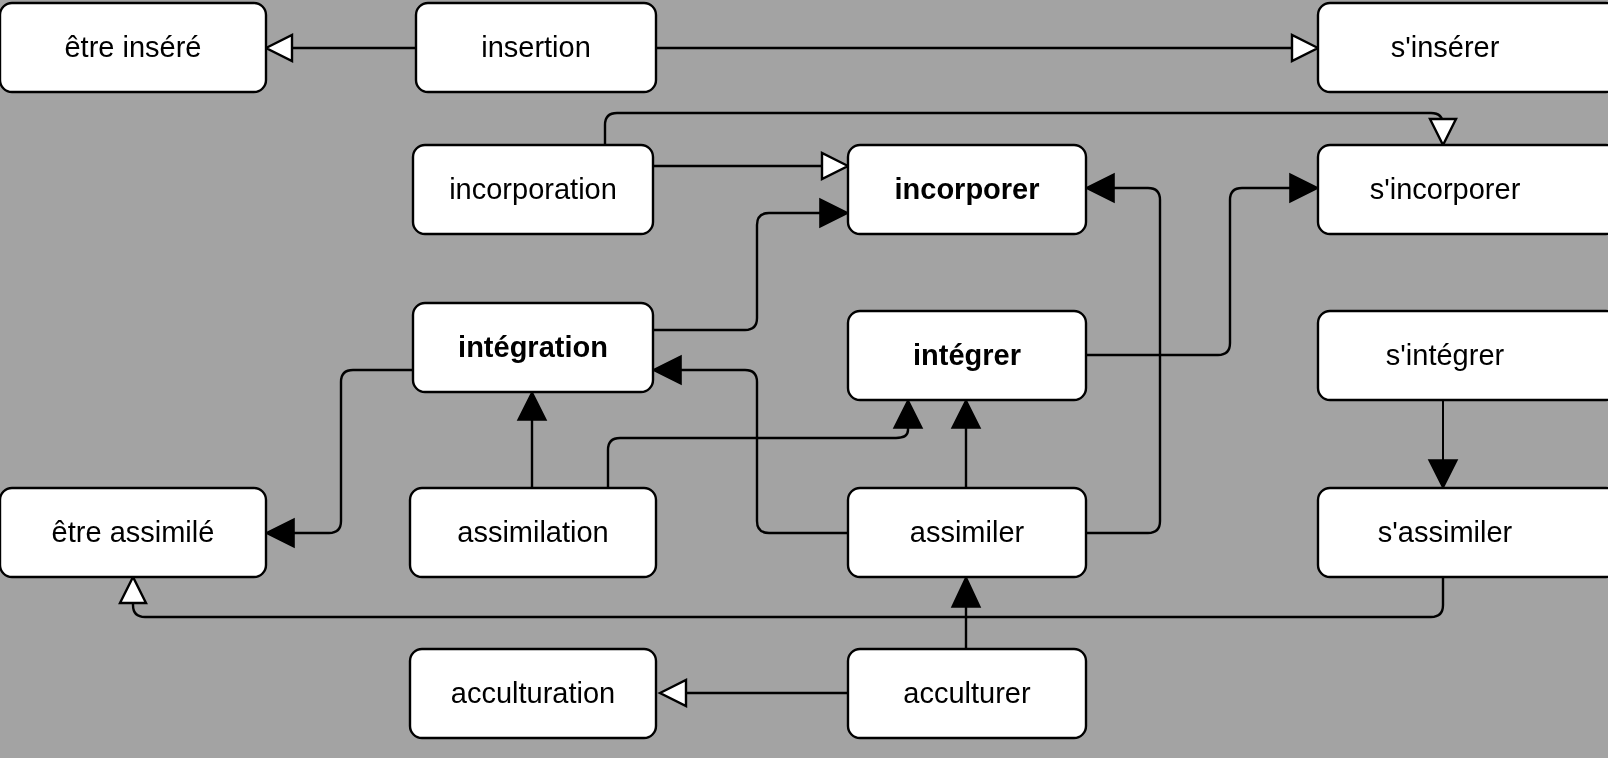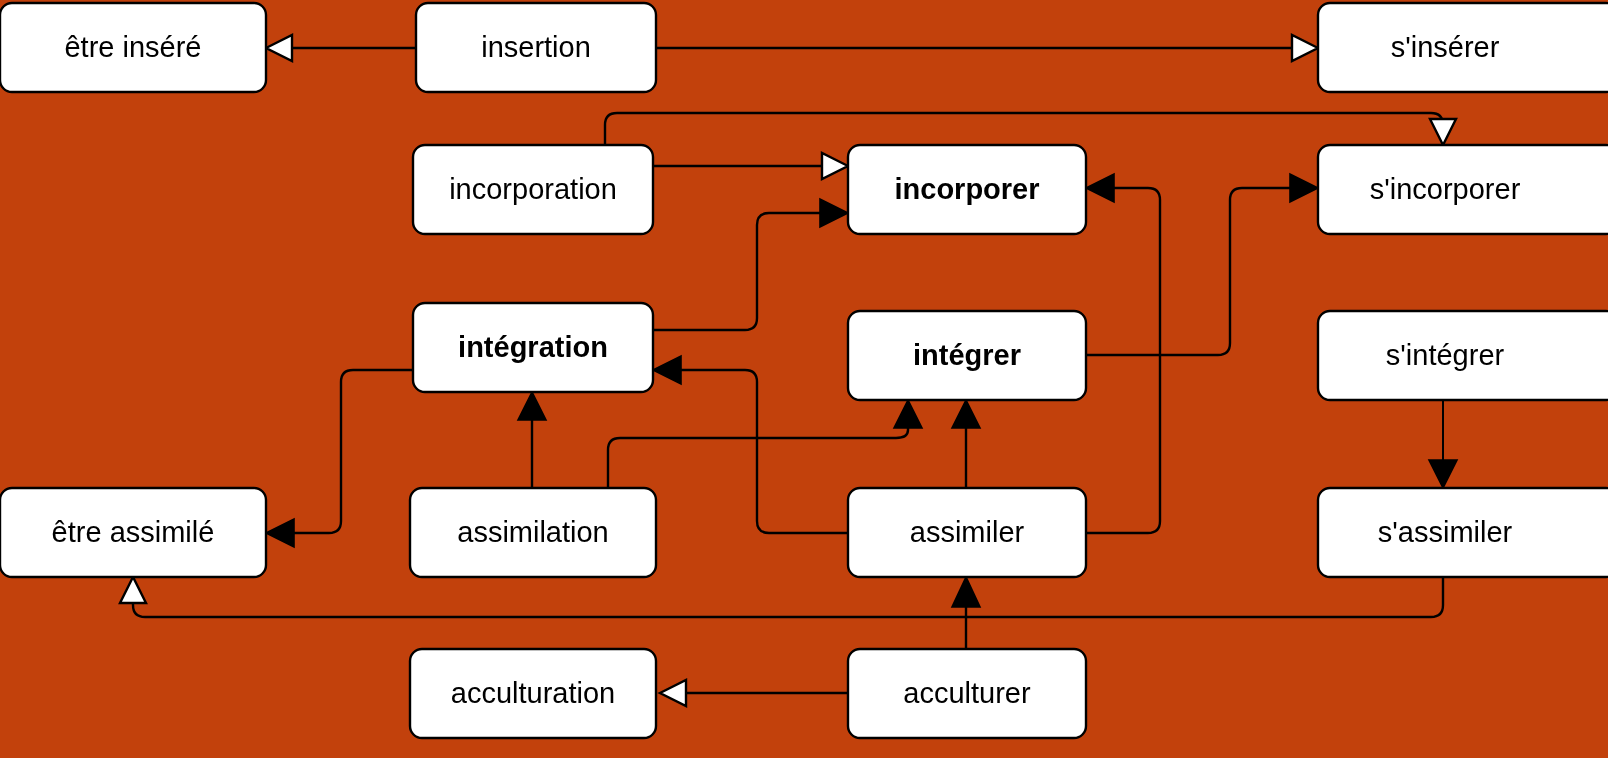--- a/index.html
+++ b/index.html
@@ -1,16 +1,16 @@
 <!DOCTYPE html>
 <html><head>
 <meta charset="utf-8">
 <style>
   html,body{margin:0;padding:0;background:#ffffff;}
-  #stage{position:relative;width:1608px;height:758px;background:#c2410c;
+  #stage{position:relative;width:1608px;height:758px;background:#a3a3a3;
          font-family:"Liberation Sans","DejaVu Sans",sans-serif;overflow:hidden;}
   svg{position:absolute;left:0;top:0;width:1608px;height:758px;}
   .nodeRect{fill:#ffffff;stroke:#000000;stroke-width:2.4;}
   .edge{fill:none;stroke:#000000;stroke-width:2.4;stroke-linejoin:round;stroke-linecap:butt;}
   .edgeThin{fill:none;stroke:#000000;stroke-width:2.0;}
   .headFill{fill:#000000;stroke:#000000;stroke-width:1.6;stroke-linejoin:miter;}
   .headOpen{fill:#ffffff;stroke:#000000;stroke-width:2.4;stroke-linejoin:miter;}
   .nodeLabel{font-size:29px;fill:#000000;text-anchor:middle;dominant-baseline:middle;}
   .nodeLabel.bold{font-weight:bold;}
 </style>

